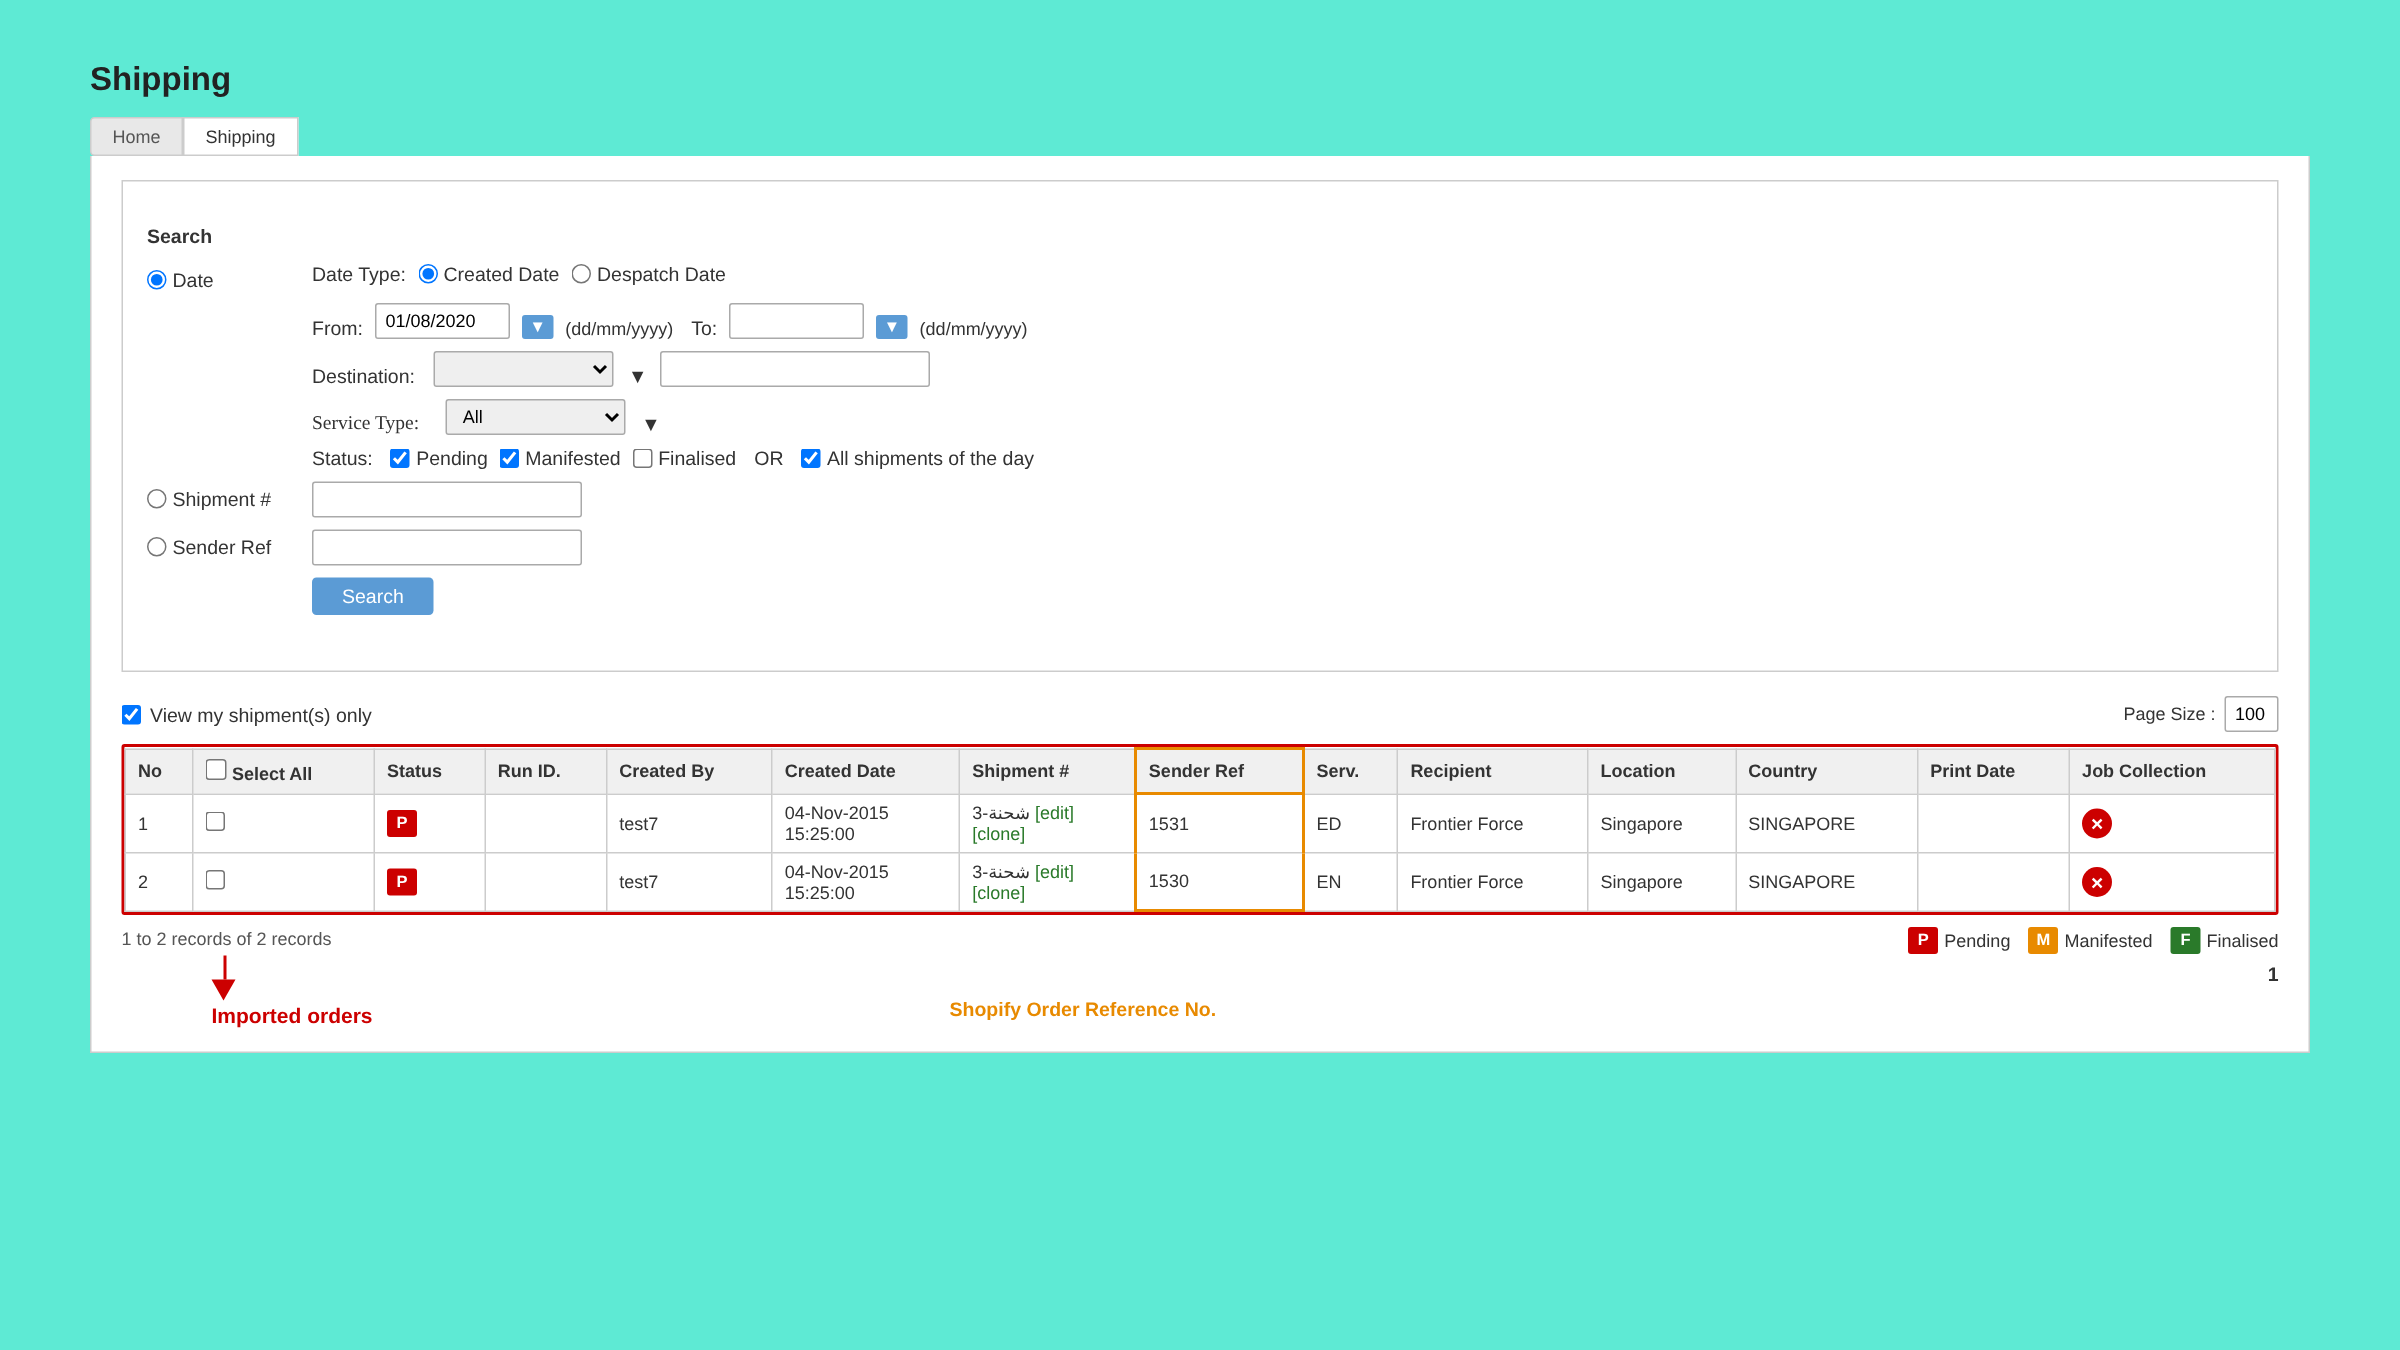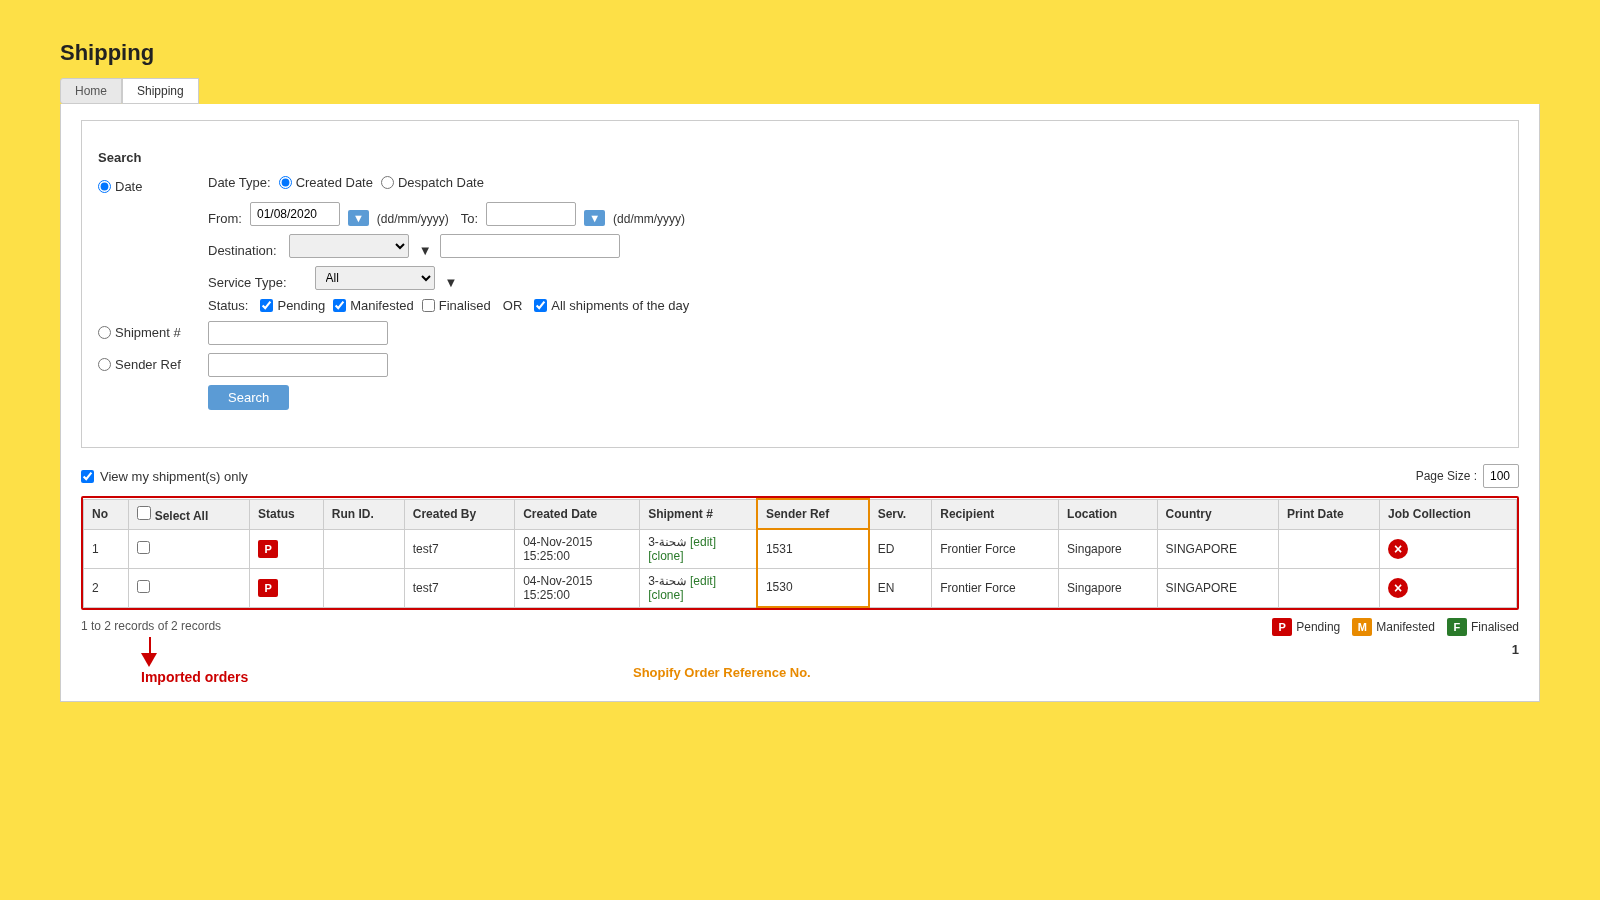--- a/index.html
+++ b/index.html
@@ -1,18 +1,18 @@
 <!DOCTYPE html>
 <html><head>
   <meta charset="utf-8">
   <style>
     * { box-sizing: border-box; margin: 0; padding: 0; }
     body { font-family: Arial, sans-serif; font-size: 13px; background: #f0f0f0; color: #333; }
 
-    .page-wrapper { padding: 40px 60px; background: #fde047; min-height: 900px; }
+    .page-wrapper { padding: 40px 60px; background: #5eead4; min-height: 900px; }
 
     .page-title { font-size: 22px; font-weight: bold; margin-bottom: 12px; color: #222; }
 
     .breadcrumb { display: flex; gap: 0; margin-bottom: 0; }
     .breadcrumb-item {
       padding: 5px 14px;
       background: #e8e8e8;
       border: 1px solid #ccc;
       font-size: 12px;
       color: #555;
@@ -239,21 +239,21 @@
               <option value=""></option>
             </select>
             <span style="margin-left:2px;">▼</span>
             <input type="text" style="width: 180px;" value="">
           </div>
         </div>
 
         <div class="search-row">
           <div class="search-label"></div>
           <div class="search-controls">
-            <span style="margin-right:20px;">Service Type:</span>
+            <span style="margin-right:10px;font-family:Liberation Serif, serif;">Service Type:</span>
             <select class="select-sm">
               <option value="all">All</option>
             </select>
             <span style="margin-left:2px;">▼</span>
           </div>
         </div>
 
         <div class="search-row">
           <div class="search-label"></div>
           <div class="search-controls">

